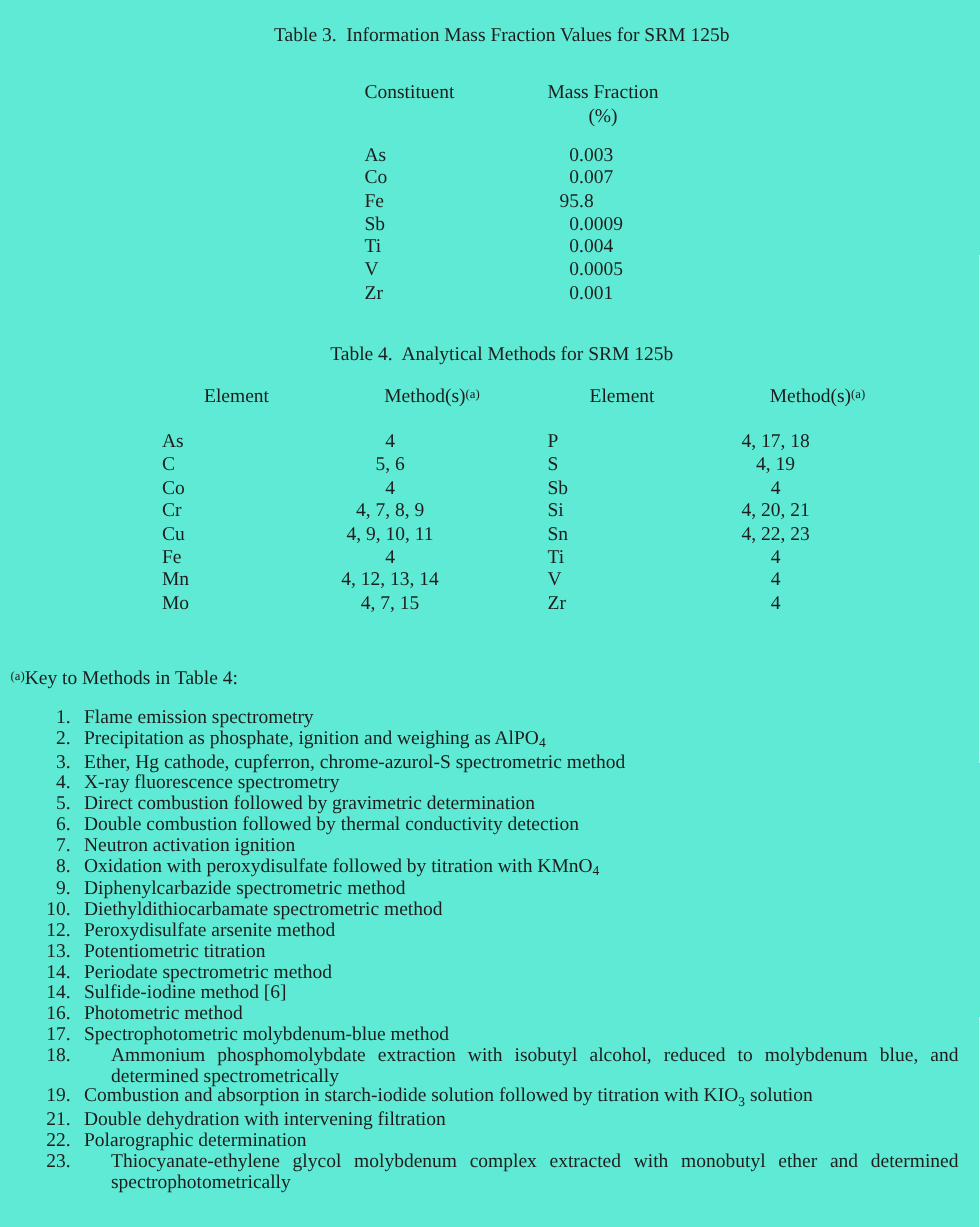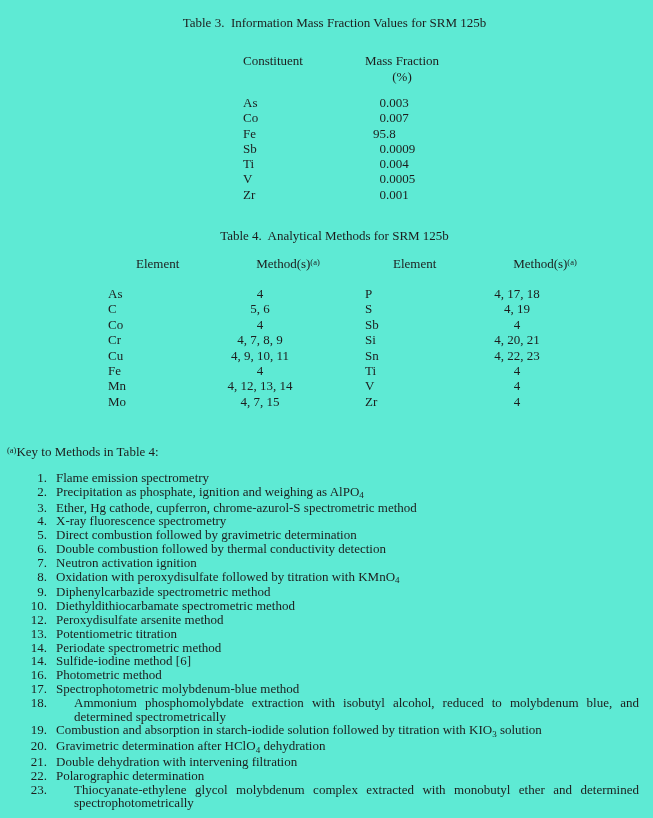--- a/index.html
+++ b/index.html
@@ -258,24 +258,20 @@
         </div>
         <div class="k-item">
           <div class="k-num">18.</div>
           <div class="k-text just"><span>Ammonium phosphomolybdate extraction with isobutyl alcohol, reduced to molybdenum blue, and determined spectrometrically</span></div>
         </div>
         <div class="k-item">
           <div class="k-num">19.</div>
           <div class="k-text"><span>Combustion and absorption in starch-iodide solution followed by titration with KIO</span><span class="sub">3</span><span> solution</span></div>
         </div>
         <div class="k-item">
-          <div class="k-num">20.</div>
-          <div class="k-text"><span>Gravimetric determination after HClO</span><span class="sub">4</span><span> dehydration</span></div>
-        </div>
-        <div class="k-item">
           <div class="k-num">21.</div>
           <div class="k-text"><span>Double dehydration with intervening filtration</span></div>
         </div>
         <div class="k-item">
           <div class="k-num">22.</div>
           <div class="k-text"><span>Polarographic determination</span></div>
         </div>
         <div class="k-item">
           <div class="k-num">23.</div>
           <div class="k-text just"><span>Thiocyanate-ethylene glycol molybdenum complex extracted with monobutyl ether and determined spectrophotometrically</span></div>

